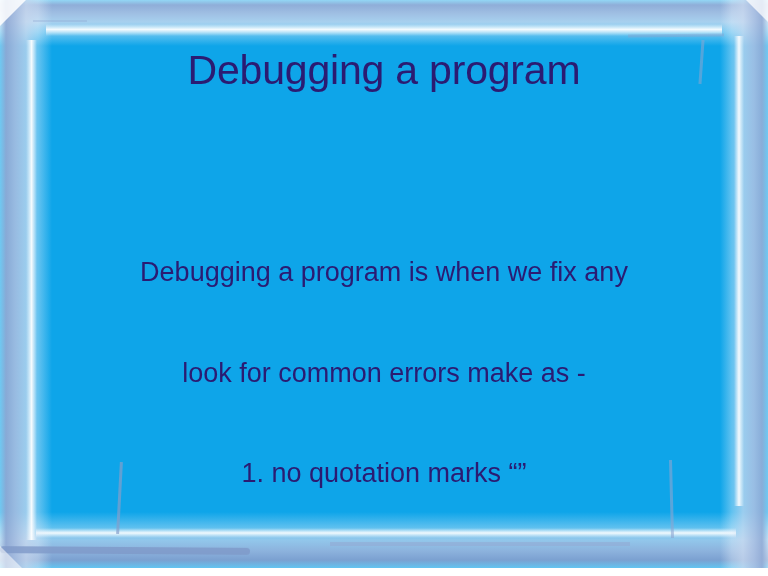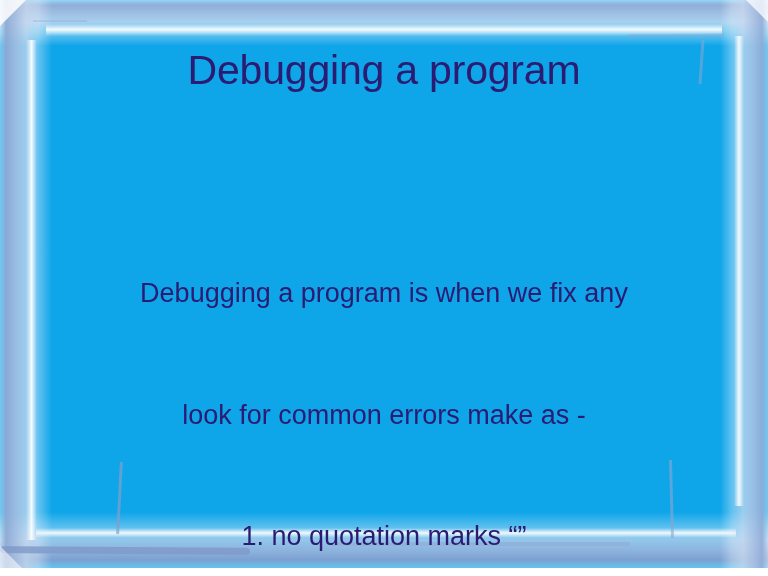--- a/index.html
+++ b/index.html
@@ -164,21 +164,21 @@
     left: 52px;
     right: 52px;
     top: 189px;
     text-align: center;
     font-size: 27px;
     line-height: 33.5px;
     font-weight: 400;
     color: #2B1B72;
     white-space: pre-wrap;
   }
-  .body-line { display: block; margin-top: 21px; }
+  .body-line { display: block; }
 </style>
 </head>
 <body>
 
 <div id="slide">
 
   <div class="frame-layer">
     <div class="edge-top"></div>
     <div class="edge-top-inner"></div>
     <div class="edge-bottom"></div>

